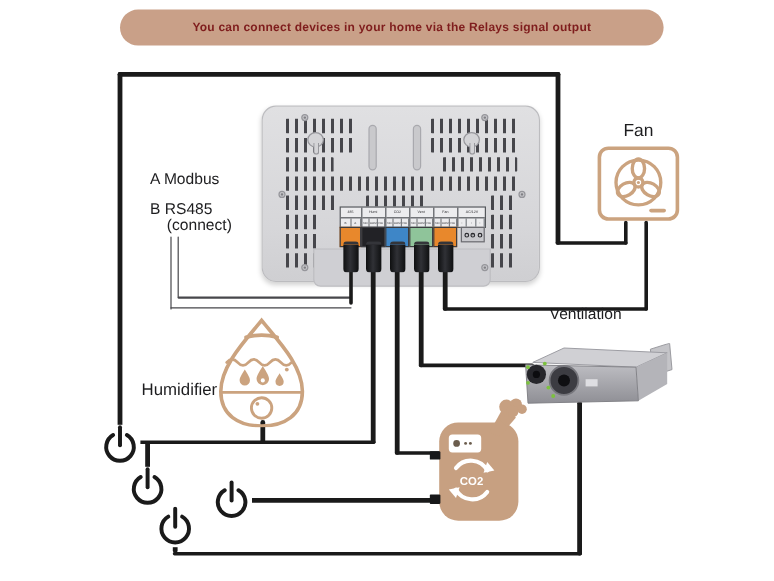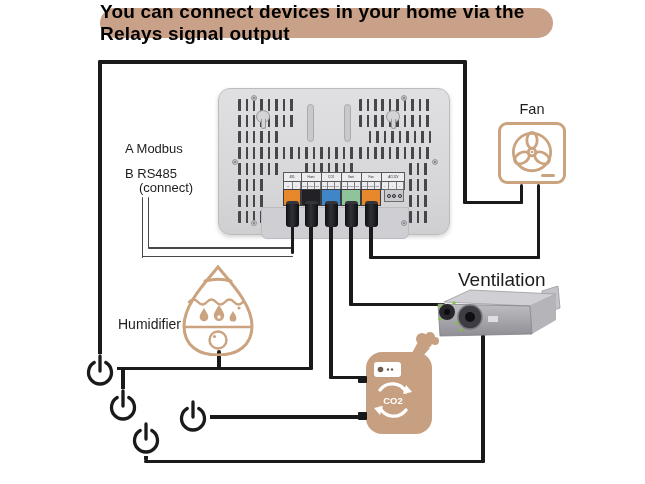--- a/index.html
+++ b/index.html
@@ -1,21 +1,21 @@
 <!DOCTYPE html>
 <html><head>
 <meta charset="utf-8">
 <style>
   html,body{margin:0;padding:0;background:#ffffff;}
   .stage{position:relative;width:645px;height:484px;background:#ffffff;overflow:hidden;
          font-family:"Liberation Sans", sans-serif;}
   
   .banner{position:absolute;left:100px;top:8px;width:453px;height:30px;border-radius:15px;
-          display:flex;align-items:center;justify-content:center;color:#000000;
-          font-size:19px;font-weight:700;letter-spacing:.2px;}
+          display:flex;align-items:center;justify-content:center;color:#7f1d1d;
+          font-size:10px;font-weight:700;letter-spacing:.2px;}
   
   .device{position:absolute;left:218px;top:88px;width:230px;height:145px;border-radius:12px;
           background:linear-gradient(180deg,#e0e0e2 0%,#d6d6d9 70%,#cfcfd2 100%);
           border:1.5px solid #bcbcbf;box-shadow:0 2px 4px rgba(0,0,0,.18);}
   .vent{position:absolute;height:12px;border-radius:1px;
         background:repeating-linear-gradient(90deg,#46464b 0 2.5px,transparent 2.5px 7.5px);}
   .keyhole{position:absolute;width:14px;height:13px;background:#d4d4d7;border:1.5px solid #97979c;
            border-radius:50%;box-sizing:border-box;}
   .keyhole:after{content:"";position:absolute;left:4px;top:8px;width:3px;height:9px;background:#d4d4d7;
            border:1.5px solid #97979c;border-top:none;border-radius:0 0 3px 3px;}
@@ -236,21 +236,21 @@
   <div class="cableplug" style="left:285.5px;"></div>
   <div class="cableplug" style="left:304.5px;"></div>
   <div class="cableplug" style="left:324.5px;"></div>
   <div class="cableplug" style="left:344.5px;"></div>
   <div class="cableplug" style="left:364.5px;"></div>
 
   <div class="note" style="left:125px;top:141px;">A Modbus</div>
   <div class="note" style="left:125px;top:166px;">B RS485</div>
   <div class="note" style="left:139px;top:180px;">(connect)</div>
   <div class="lbl" style="left:498px;top:101px;width:68px;text-align:center;font-size:14.5px;">Fan</div>
-  <div class="lbl" style="left:458px;top:269px;font-size:19px;">Ventilation</div>
+  <div class="lbl" style="left:458px;top:254px;font-size:13px;">Ventilation</div>
   <div class="lbl" style="left:118px;top:316px;">Humidifier</div>
 
   <div class="fanbox">
     <svg width="62" height="56" viewBox="0 0 64 60">
       <g fill="none" stroke="#cba37f" stroke-width="3" stroke-linecap="round">
         <circle cx="32" cy="29" r="20"></circle>
         <g>
             <ellipse cx="32" cy="16.5" rx="5.5" ry="8.5"></ellipse>
           </g>
         <g transform="rotate(120 32 29)">

